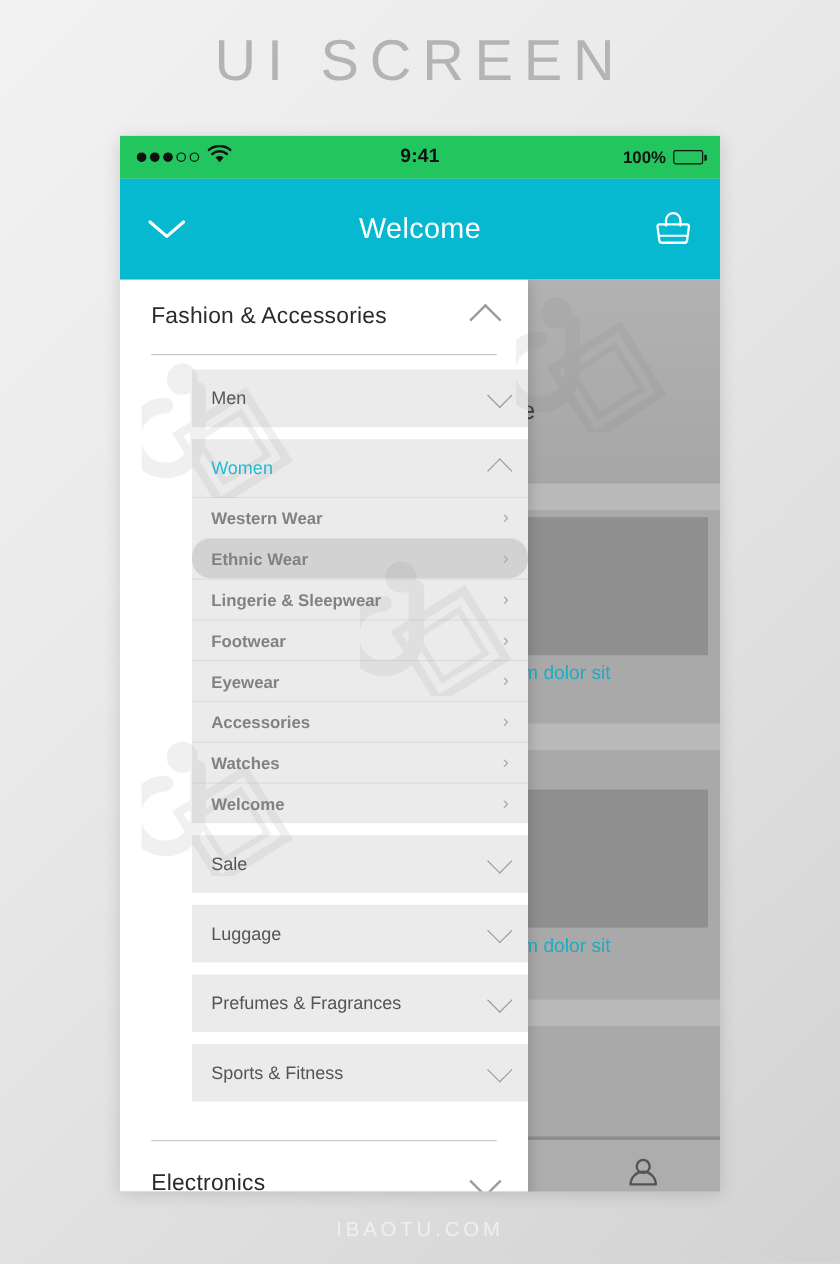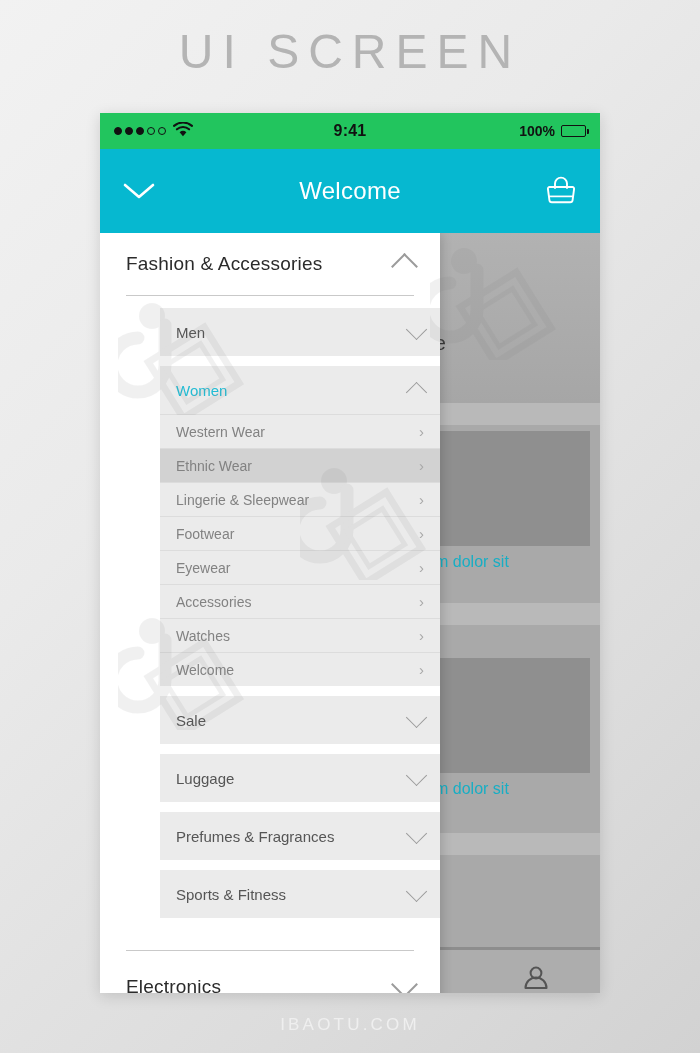--- a/index.html
+++ b/index.html
@@ -183,22 +183,22 @@
   .sub-head .chev { margin-left: auto; }
 
   .leaf-wrap { background: #ebebeb; }
   .leaf {
     height: 34px;
     display: flex; align-items: center;
     padding: 0 16px;
     border-top: 1px solid #dcdcdc;
     cursor: pointer;
   }
-  .leaf.highlight { background: #d2d2d2; }
-  .leaf .label { font-size: 14px; color: #828282; }
+  .leaf.highlight { background: #d2d2d2; border-radius: 16px; }
+  .leaf .label { font-size: 14px; color: #828282; font-weight: bold; }
   .leaf .arrow { margin-left: auto; color: #a8a8a8; font-size: 15px; }
 
   .drawer-spacer { height: 14px; }
 
   
   .chev {
     width: 15px; height: 15px;
     border-right: 1.8px solid #9b9b9b;
     border-bottom: 1.8px solid #9b9b9b;
     transform: rotate(45deg);

